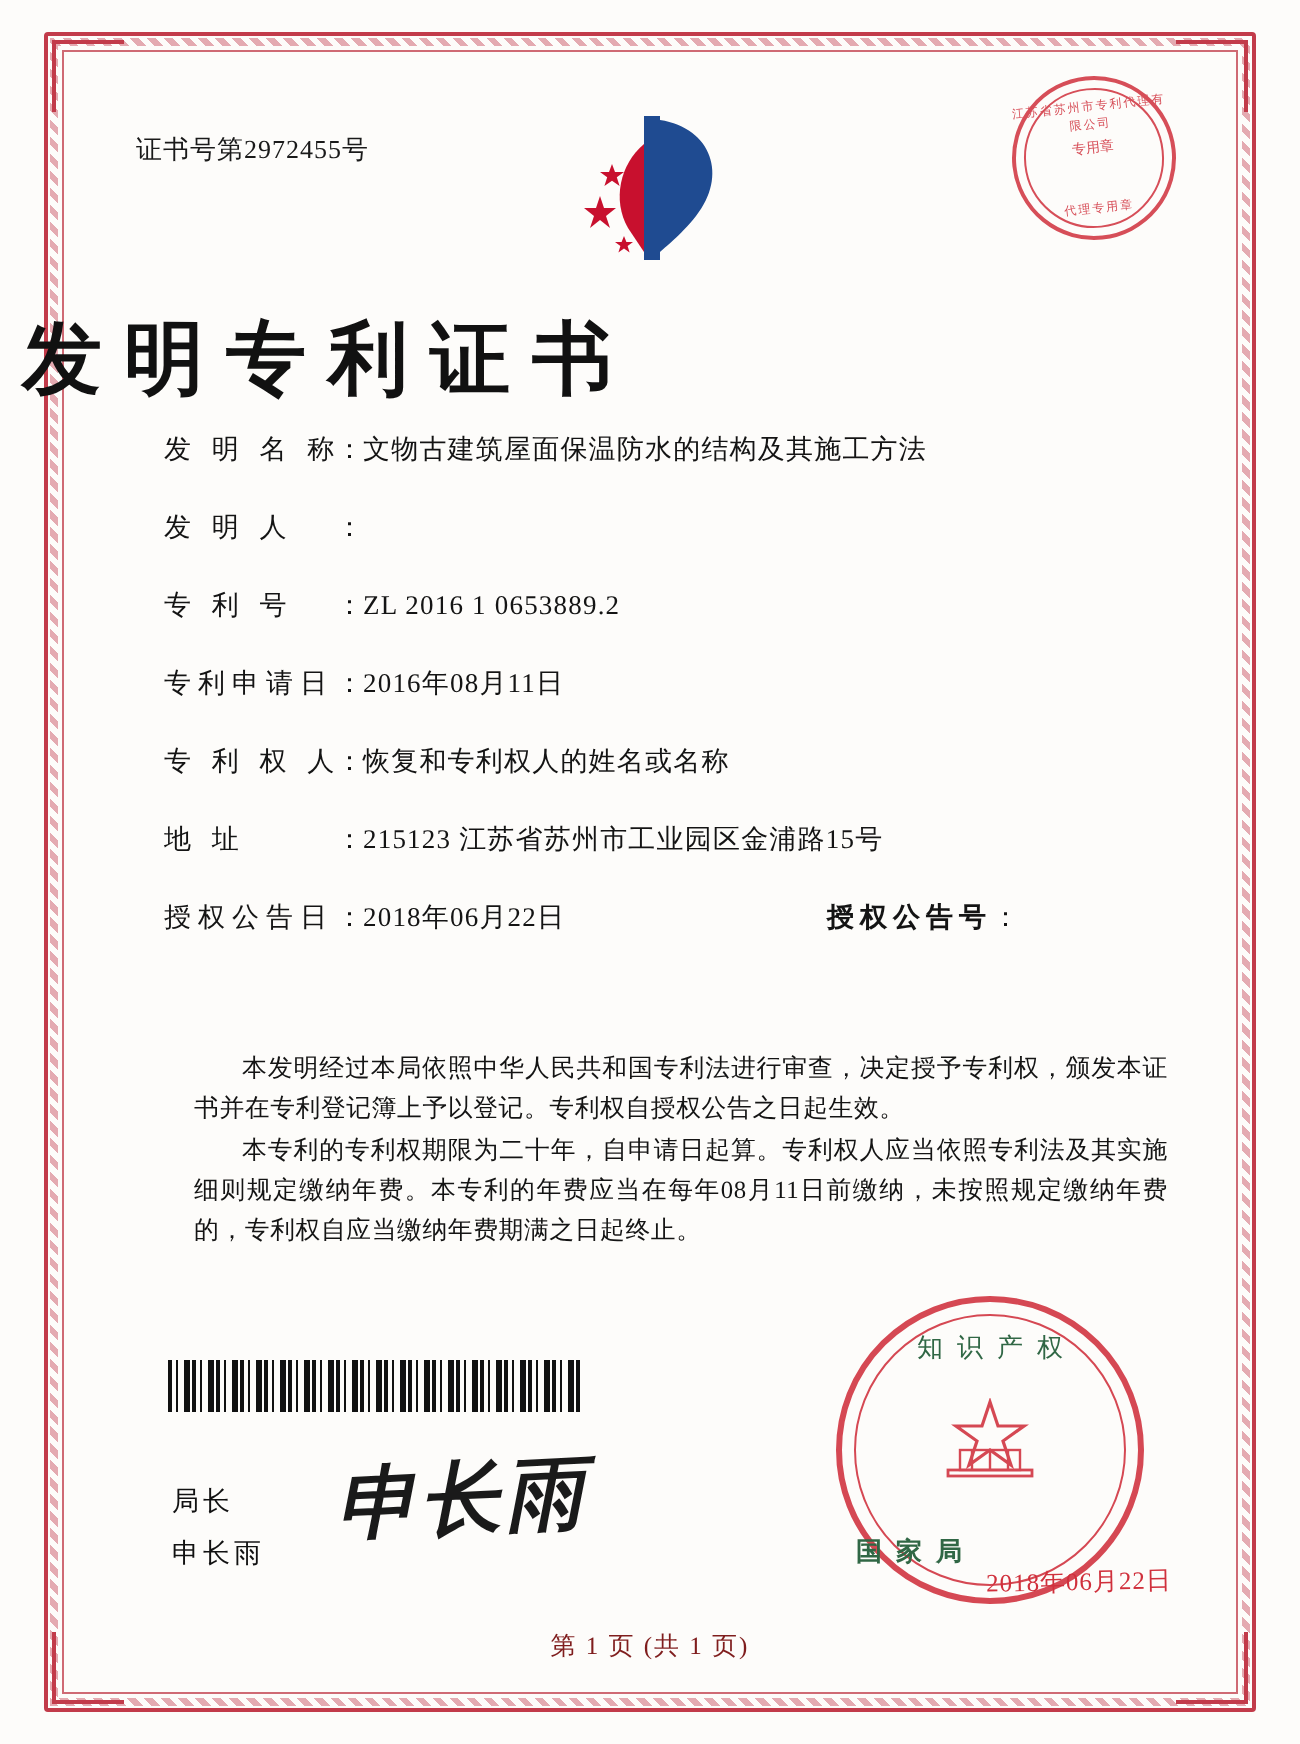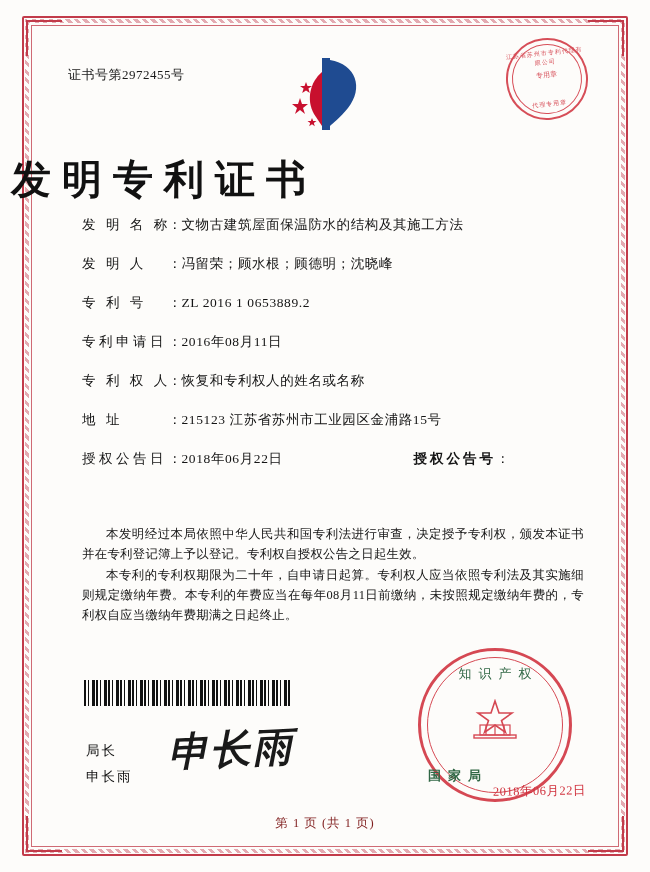--- a/index.html
+++ b/index.html
@@ -183,21 +183,21 @@
     position: absolute;
     left: 82px;
     right: 66px;
     top: 524px;
     font-size: 12.4px;
     line-height: 20px;
     color: #141414;
     text-align: justify;
   }
   .body-text p {
-    margin: 0 0 1px 0;
+    margin: 0 0 1px 15px;
     text-indent: 24px;
     letter-spacing: .3px;
   }
 
   
   .barcode {
     position: absolute;
     left: 84px;
     top: 680px;
     width: 206px;
@@ -345,21 +345,20 @@
 
     <div class="field-row">
       <span class="field-label">发 明 名 称</span>
       <span class="field-colon">：</span>
       <span class="field-value">文物古建筑屋面保温防水的结构及其施工方法</span>
     </div>
 
     <div class="field-row">
       <span class="field-label">发 明 人</span>
       <span class="field-colon">：</span>
-      <span class="field-value">冯留荣；顾水根；顾德明；沈晓峰</span>
     </div>
 
     <div class="field-row">
       <span class="field-label">专 利 号</span>
       <span class="field-colon">：</span>
       <span class="field-value">ZL 2016 1 0653889.2</span>
     </div>
 
     <div class="field-row">
       <span class="field-label">专利申请日</span>

